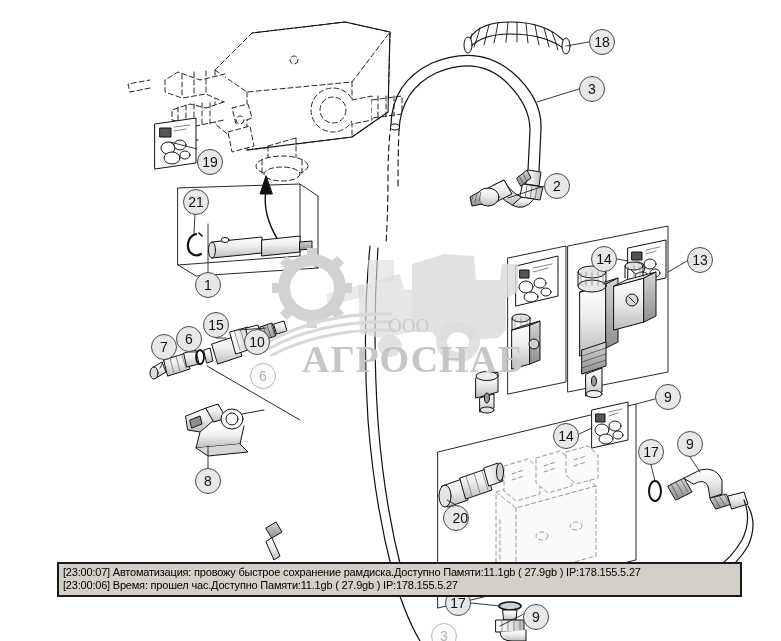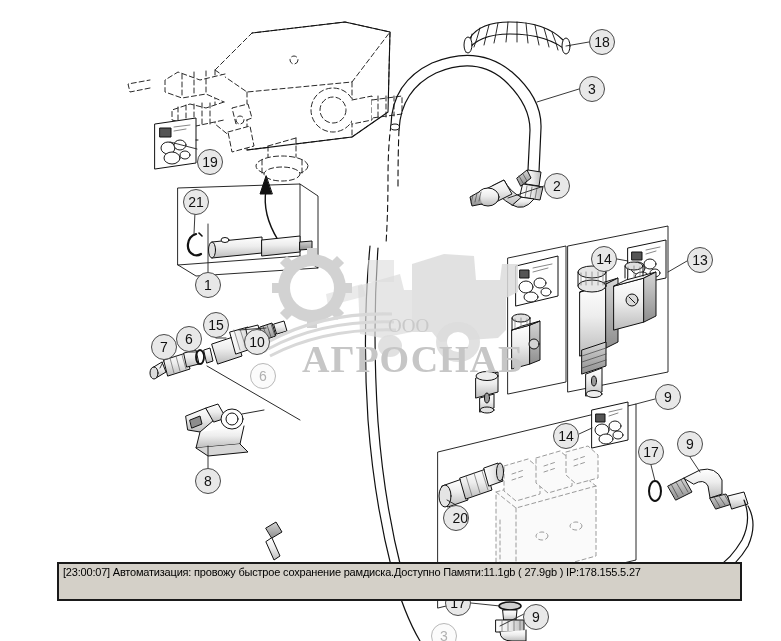--- a/index.html
+++ b/index.html
@@ -27,21 +27,21 @@
   }
   
   #status-bar {
     position: absolute;
     left: 57px;
     top: 562px;
     width: 685px;
     box-sizing: border-box;
     background: #d4d0c8;
     border: 2px solid #1a1a1a;
-    padding: 2px 3px 20px 4px;
+    padding: 2px 3px 3px 4px;
     z-index: 40;
   }
   .log-line {
     font-family: "Liberation Sans", sans-serif;
     font-size: 11px;
     line-height: 13px;
     color: #000000;
     white-space: nowrap;
     letter-spacing: -0.2px;
   }
@@ -443,15 +443,16 @@
   <div class="callout" style="left:566px; top:436px;">14</div>
   <div class="callout" style="left:651px; top:452px;">17</div>
   <div class="callout" style="left:690px; top:444px;">9</div>
   <div class="callout" style="left:456px; top:518px;text-align:right;">20</div>
   <div class="callout" style="left:458px; top:603px;">17</div>
   <div class="callout" style="left:536px; top:617px;">9</div>
   <div class="callout faint" style="left:444px; top:636px;">3</div>
 
   <div id="status-bar">
     <div class="log-line">[23:00:07]  Автоматизация: провожу быстрое сохранение рамдиска.Доступно Памяти:11.1gb  ( 27.9gb ) IP:178.155.5.27</div>
+    <div class="log-line">[23:00:06]  Время: прошел час.Доступно Памяти:11.1gb  ( 27.9gb ) IP:178.155.5.27</div>
   </div>
 
 </div>
 
 </body></html>

